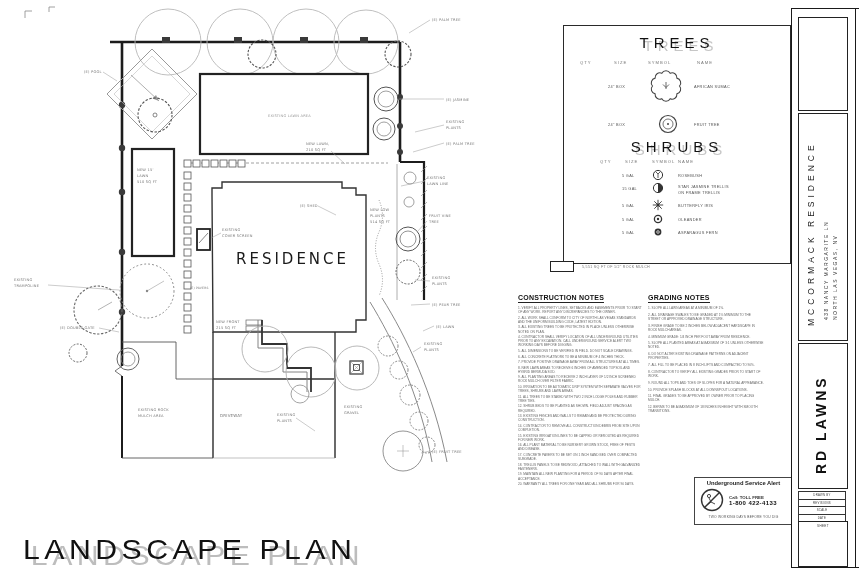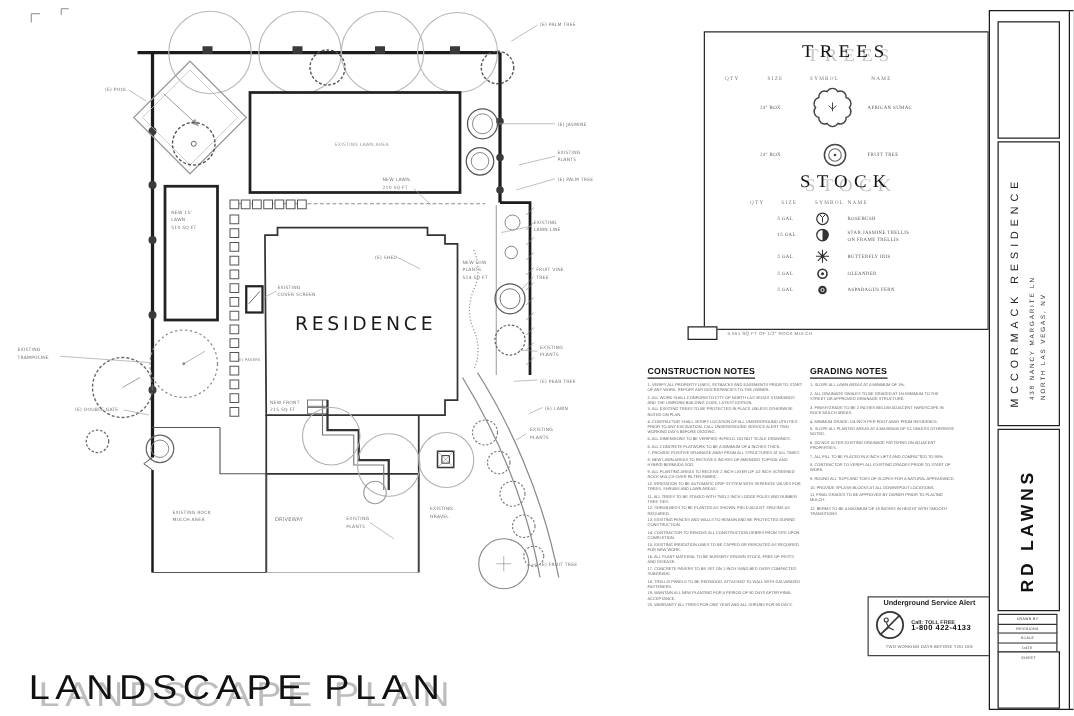--- a/index.html
+++ b/index.html
@@ -1,20 +1,20 @@
 <!DOCTYPE html>
 <html><head>
 <meta charset="utf-8">
 <style>
   html,body{margin:0;padding:0;background:#fff;}
   #sheet{position:relative;width:859px;height:573px;background:#fff;overflow:hidden;
          font-family:"Liberation Sans",sans-serif;color:#222;}
   .abs{position:absolute;}
   
-  #legend{left:563px;top:25px;width:226px;height:237px;border:1.3px solid #2a2a2a;background:#fff;font-family:Liberation Serif, serif;}
+  #legend{left:563px;top:25px;width:226px;height:237px;border:1.3px solid #2a2a2a;background:#fff;}
   .legend-title{width:100%;text-align:center;font-size:15px;letter-spacing:5px;color:#111;
                 text-shadow:4px 3px 0 #c6c6c6;transform:scaleY(0.95);}
   .col-h{font-size:4.2px;color:#777;letter-spacing:1px;}
   .cell{font-size:3.9px;color:#555;letter-spacing:.3px;white-space:nowrap;}
   
   .notes-col{font-size:3.2px;color:#666;}
   .notes-title{font-size:7px;font-weight:bold;color:#111;letter-spacing:.2px;
                border-bottom:.8px solid #222;display:inline-block;padding-bottom:1px;margin-bottom:3px;}
   .notes-list{counter-reset:note;}
   .note-item{counter-increment:note;line-height:1.3;margin-bottom:1.4px;}
@@ -300,21 +300,21 @@
     <span class="cell abs" style="left:130px;top:58px">AFRICAN SUMAC</span>
 
     <span class="cell abs" style="left:44px;top:96px">24" BOX</span>
     <svg class="abs" style="left:93px;top:87px" width="22" height="22" viewBox="0 0 22 22">
       <circle cx="11" cy="11" r="8.5" fill="none" stroke="#444" stroke-width="1.2"></circle>
       <circle cx="11" cy="11" r="5" fill="none" stroke="#666" stroke-width="0.9"></circle>
       <circle cx="11" cy="11" r="1" fill="#444"></circle>
     </svg>
     <span class="cell abs" style="left:130px;top:96px">FRUIT TREE</span>
 
-    <div class="legend-title abs" style="left:0;top:112px">STOCK</div>
+    <div class="legend-title abs" style="left:0;top:112px">SHRUBS</div>
 
     <span class="col-h abs" style="left:36px;top:133px">QTY</span>
     <span class="col-h abs" style="left:61px;top:133px">SIZE</span>
     <span class="col-h abs" style="left:88px;top:133px">SYMBOL</span>
     <span class="col-h abs" style="left:114px;top:133px">NAME</span>
 
     <span class="cell abs" style="left:58px;top:147px">5 GAL</span>
     <svg class="abs" style="left:88px;top:143px" width="12" height="12" viewBox="0 0 12 12">
       <circle cx="6" cy="6" r="4.6" fill="none" stroke="#333" stroke-width="1"></circle>
       <path d="M6,9 V5 M6,5 L4,3 M6,5 L8,3" stroke="#333" stroke-width="0.8" fill="none"></path>

